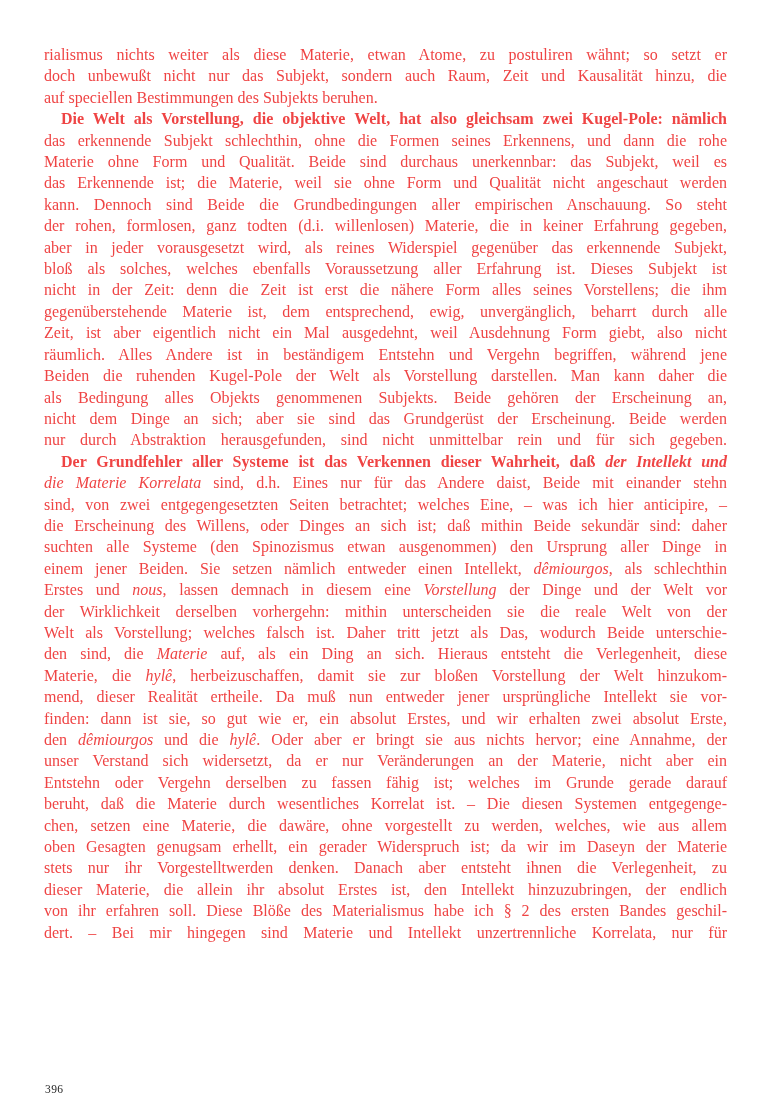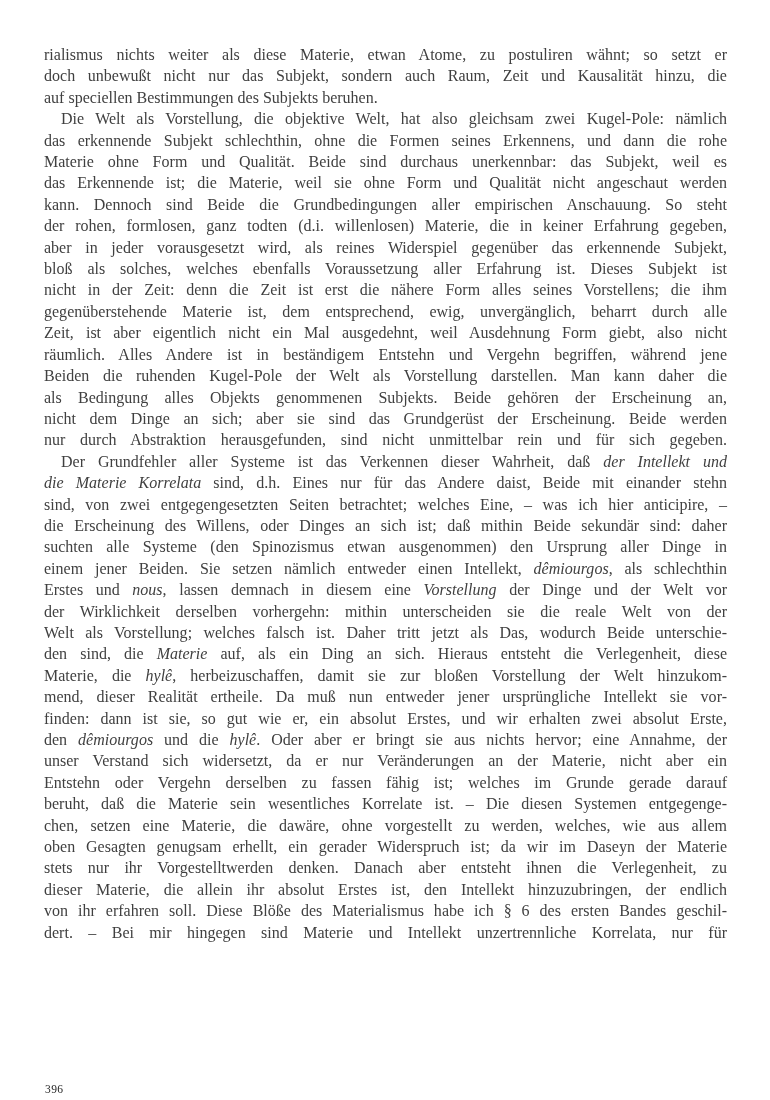--- a/index.html
+++ b/index.html
@@ -16,33 +16,34 @@
     background: #ffffff;
   }
   .text-block {
     position: absolute;
     left: 44px;
     top: 44px;
     width: 683px;
     font-family: "Liberation Serif", "DejaVu Serif", serif;
     font-size: 16px;
     line-height: 21.4px;
-    color: #404040;
+    color: #ef4444;
     letter-spacing: 0.01px;
   }
   .line {
     text-align: justify;
     text-align-last: justify;
     white-space: normal;
   }
   .line.nojust {
     text-align-last: left;
   }
   .line.indent {
     text-indent: 17px;
+    font-weight: bold;
   }
   .line i {
     font-style: italic;
   }
   .page-number {
     position: absolute;
     left: 45px;
     top: 1039px;
     font-family: "Liberation Serif", "DejaVu Serif", serif;
     font-size: 11.5px;
@@ -85,23 +86,23 @@
         <div class="line">Erstes und <i>nous</i>, lassen demnach in diesem eine <i>Vorstellung</i> der Dinge und der Welt vor</div>
         <div class="line">der Wirklichkeit derselben vorhergehn: mithin unterscheiden sie die reale Welt von der</div>
         <div class="line">Welt als Vorstellung; welches falsch ist. Daher tritt jetzt als Das, wodurch Beide unterschie-</div>
         <div class="line">den sind, die <i>Materie</i> auf, als ein Ding an sich. Hieraus entsteht die Verlegenheit, diese</div>
         <div class="line">Materie, die <i>hylê</i>, herbeizuschaffen, damit sie zur bloßen Vorstellung der Welt hinzukom-</div>
         <div class="line">mend, dieser Realität ertheile. Da muß nun entweder jener ursprüngliche Intellekt sie vor-</div>
         <div class="line">finden: dann ist sie, so gut wie er, ein absolut Erstes, und wir erhalten zwei absolut Erste,</div>
         <div class="line">den <i>dêmiourgos</i> und die <i>hylê</i>. Oder aber er bringt sie aus nichts hervor; eine Annahme, der</div>
         <div class="line">unser Verstand sich widersetzt, da er nur Veränderungen an der Materie, nicht aber ein</div>
         <div class="line">Entstehn oder Vergehn derselben zu fassen fähig ist; welches im Grunde gerade darauf</div>
-        <div class="line">beruht, daß die Materie sein wesentliches Korrelate ist. – Die diesen Systemen entgegenge-</div>
+        <div class="line">beruht, daß die Materie durch wesentliches Korrelat ist. – Die diesen Systemen entgegenge-</div>
         <div class="line">chen, setzen eine Materie, die dawäre, ohne vorgestellt zu werden, welches, wie aus allem</div>
         <div class="line">oben Gesagten genugsam erhellt, ein gerader Widerspruch ist; da wir im Daseyn der Materie</div>
         <div class="line">stets nur ihr Vorgestelltwerden denken. Danach aber entsteht ihnen die Verlegenheit, zu</div>
         <div class="line">dieser Materie, die allein ihr absolut Erstes ist, den Intellekt hinzuzubringen, der endlich</div>
-        <div class="line">von ihr erfahren soll. Diese Blöße des Materialismus habe ich § 6 des ersten Bandes geschil-</div>
+        <div class="line">von ihr erfahren soll. Diese Blöße des Materialismus habe ich § 2 des ersten Bandes geschil-</div>
         <div class="line">dert. – Bei mir hingegen sind Materie und Intellekt unzertrennliche Korrelata, nur für</div>
       </div>
   </div>
   <div class="page-number">396</div>
 </div>
 
 </body></html>

